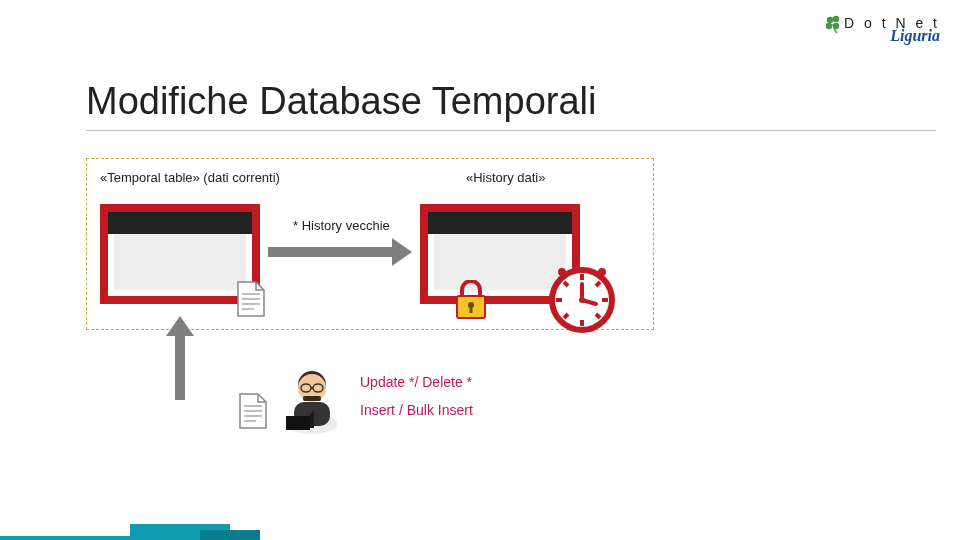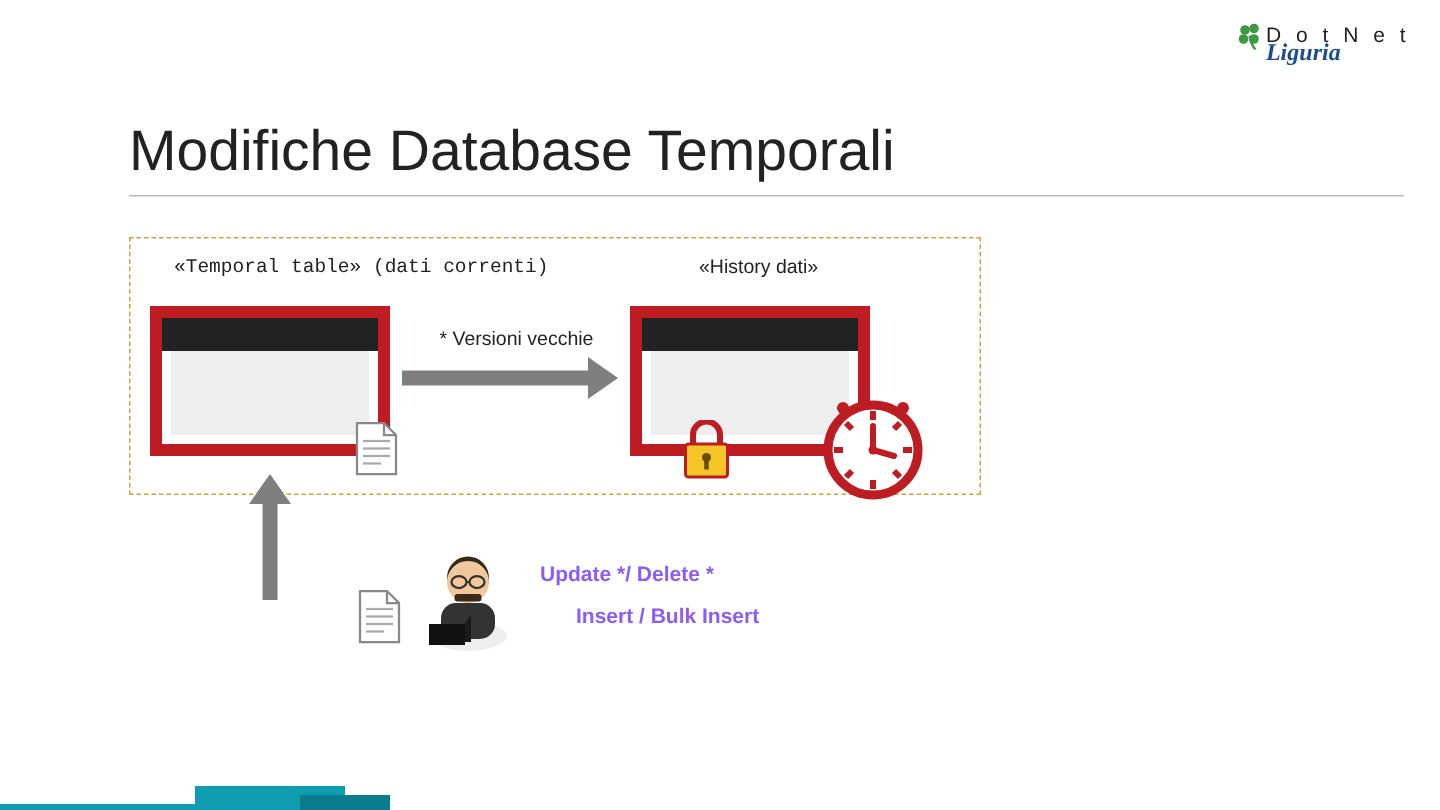--- a/index.html
+++ b/index.html
@@ -27,20 +27,21 @@
     display: block;
   }
   .logo .liguria {
     font-family: Georgia, "Times New Roman", serif;
     font-style: italic;
     font-weight: 700;
     font-size: 16px;
     color: #1b4e8e;
     display: block;
     margin-top: -2px;
+    text-align: right;
   }
 
   
   .title {
     position: absolute;
     left: 86px;
     top: 80px;
     font-size: 38px;
     font-weight: 300;
     color: #222;
@@ -127,22 +128,22 @@
   .user {
     position: absolute;
     width: 60px; height: 70px;
   }
   .user svg { width:100%; height:100%; }
 
   
   .op {
     position: absolute;
     font-size: 14px;
-    font-weight: 700;
-    color: #8b5cf6;
+    font-weight: 400;
+    color: #be185d;
   }
 
   
   .footer {
     position: absolute;
     left: 0; right: 0; bottom: 0;
     height: 16px;
   }
   .footer svg { width:100%; height:100%; display:block; }
 </style>
@@ -161,23 +162,23 @@
       <path d="M9 10 Q10 16 13 19" stroke="#3e9a42" stroke-width="1.5" fill="none"></path>
     </g>
   </svg>
 </div>
 
 <div class="title">Modifiche Database Temporali</div>
 <div class="title-underline"></div>
 
 <div class="dashed"></div>
 
-<div class="lbl" style="left:116px; top:170px;font-family:Liberation Mono, monospace;">«Temporal table» (dati correnti)</div>
+<div class="lbl" style="left:100px; top:170px;">«Temporal table» (dati correnti)</div>
 <div class="lbl" style="left:466px; top:170px;">«History dati»</div>
-<div class="lbl" style="left:293px; top:218px;">* Versioni vecchie</div>
+<div class="lbl" style="left:293px; top:218px;">* History vecchie</div>
 
 <div class="db" style="left:100px; top:204px;">
   <div class="frame">
     <div class="top"></div>
     <div class="inner"></div>
   </div>
 </div>
 
 <div class="db" style="left:420px; top:204px;">
   <div class="frame">
@@ -261,21 +262,21 @@
     <rect x="21" y="30" width="18" height="5" rx="2" fill="#3a2a1a"></rect>
     <ellipse cx="24" cy="22" rx="5" ry="4" fill="none" stroke="#333" stroke-width="1.5"></ellipse>
     <ellipse cx="36" cy="22" rx="5" ry="4" fill="none" stroke="#333" stroke-width="1.5"></ellipse>
     <line x1="29" y1="22" x2="31" y2="22" stroke="#333" stroke-width="1.5"></line>
     <path d="M4 52 h22 l6 -8 v18 h-28 z" fill="#1a1a1a"></path>
     <rect x="4" y="50" width="24" height="14" fill="#111"></rect>
   </svg>
 </div>
 
 <div class="op" style="left:360px; top:374px;">Update */ Delete *</div>
-<div class="op" style="left:360px; top:402px;margin-left:24px;">Insert / Bulk Insert</div>
+<div class="op" style="left:360px; top:402px;">Insert / Bulk Insert</div>
 
 <div class="footer">
   <svg viewBox="0 0 960 16" preserveAspectRatio="none">
     <rect x="0" y="12" width="230" height="4" fill="#0f9bb0"></rect>
     <rect x="130" y="0" width="100" height="16" fill="#0f9bb0"></rect>
     <rect x="200" y="6" width="60" height="10" fill="#0a7c8d"></rect>
   </svg>
 </div>
 
 </body></html>

